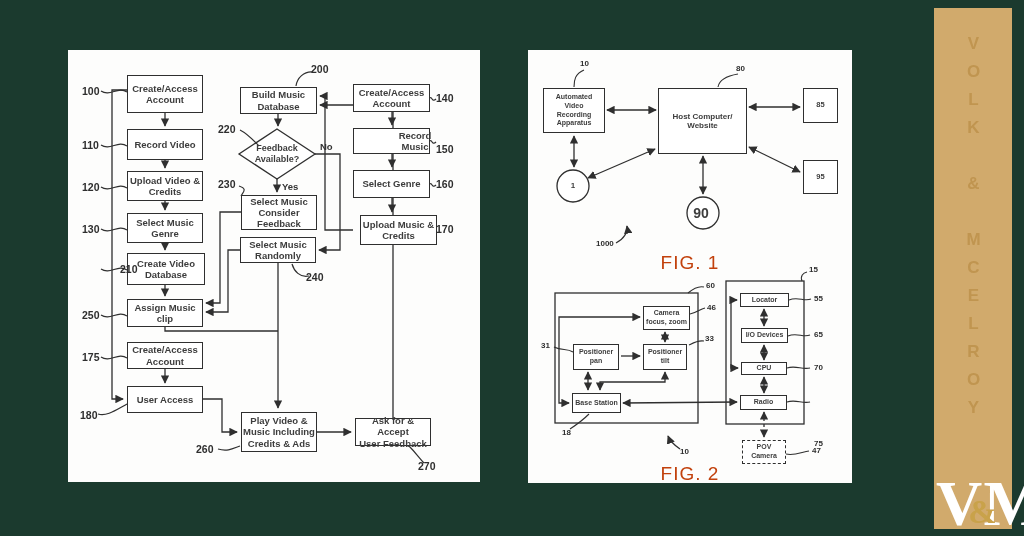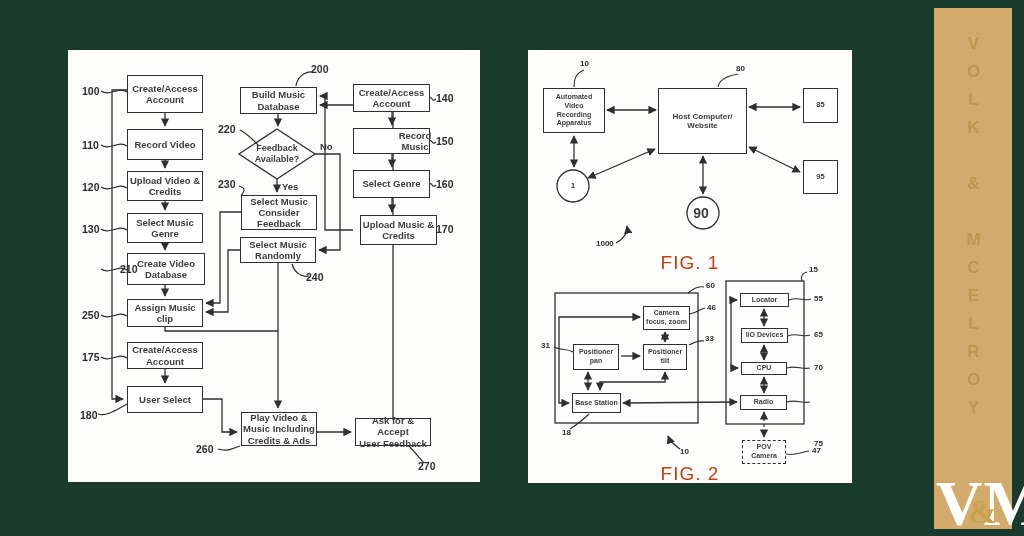--- a/index.html
+++ b/index.html
@@ -127,37 +127,37 @@
   <div class="box" style="left:59px;top:121px;width:76px;height:30px;">Upload Video &amp;
 Credits</div>
   <div class="box" style="left:59px;top:163px;width:76px;height:30px;">Select Music
 Genre</div>
   <div class="box" style="left:59px;top:203px;width:78px;height:32px;">Create Video
 Database</div>
   <div class="box" style="left:59px;top:249px;width:76px;height:28px;">Assign Music
 clip</div>
   <div class="box" style="left:59px;top:292px;width:76px;height:27px;">Create/Access
 Account</div>
-  <div class="box" style="left:59px;top:336px;width:76px;height:27px;">User Select</div>
+  <div class="box" style="left:59px;top:336px;width:76px;height:27px;">User Access</div>
   <div class="box" style="left:172px;top:37px;width:77px;height:27px;">Build Music
 Database</div>
   <div class="dtext" style="left:171px;top:88px;width:76px;height:32px;">Feedback
 Available?</div>
   <div class="box" style="left:173px;top:145px;width:76px;height:35px;">Select Music
 Consider
 Feedback</div>
   <div class="box" style="left:172px;top:187px;width:76px;height:26px;">Select Music
 Randomly</div>
   <div class="box" style="left:285px;top:34px;width:77px;height:28px;">Create/Access
 Account</div>
   <div class="box" style="left:285px;top:78px;width:77px;height:26px;padding-left:47px;">Record Music</div>
   <div class="box" style="left:285px;top:120px;width:77px;height:28px;">Select Genre</div>
   <div class="box" style="left:292px;top:165px;width:77px;height:30px;">Upload Music &amp;
 Credits</div>
-  <div class="box" style="left:173px;top:362px;width:76px;height:34px;">Play Video &amp;
+  <div class="box" style="left:173px;top:362px;width:76px;height:40px;">Play Video &amp;
 Music Including
 Credits &amp; Ads</div>
   <div class="box" style="left:287px;top:368px;width:76px;height:28px;">Ask for &amp; Accept
 User Feedback</div>
 
   <div class="yn" style="left:214px;top:131px;">Yes</div>
   <div class="yn" style="left:252px;top:91px;">No</div>
 
   <div class="ref" style="left:14px;top:35px;">100</div>
   <div class="ref" style="left:14px;top:89px;">110</div>
@@ -165,21 +165,21 @@
   <div class="ref" style="left:14px;top:173px;">130</div>
   <div class="ref" style="left:14px;top:213px;margin-left:38px;">210</div>
   <div class="ref" style="left:14px;top:259px;">250</div>
   <div class="ref" style="left:14px;top:301px;">175</div>
   <div class="ref" style="left:12px;top:359px;">180</div>
   <div class="ref" style="left:243px;top:13px;">200</div>
   <div class="ref" style="left:150px;top:73px;">220</div>
   <div class="ref" style="left:150px;top:128px;">230</div>
   <div class="ref" style="left:238px;top:221px;">240</div>
   <div class="ref" style="left:368px;top:42px;">140</div>
-  <div class="ref" style="left:368px;top:85px;">150</div>
+  <div class="ref" style="left:368px;top:93px;">150</div>
   <div class="ref" style="left:368px;top:128px;">160</div>
   <div class="ref" style="left:368px;top:173px;">170</div>
   <div class="ref" style="left:128px;top:393px;">260</div>
   <div class="ref" style="left:350px;top:410px;">270</div>
 </div>
 
 <div class="page" id="page-right">
   <svg class="lines" width="324" height="433" viewBox="0 0 324 433">
     <defs>
       <marker id="ah2" viewBox="0 0 10 10" refX="9" refY="5" markerWidth="6.5" markerHeight="6.5" orient="auto-start-reverse">

